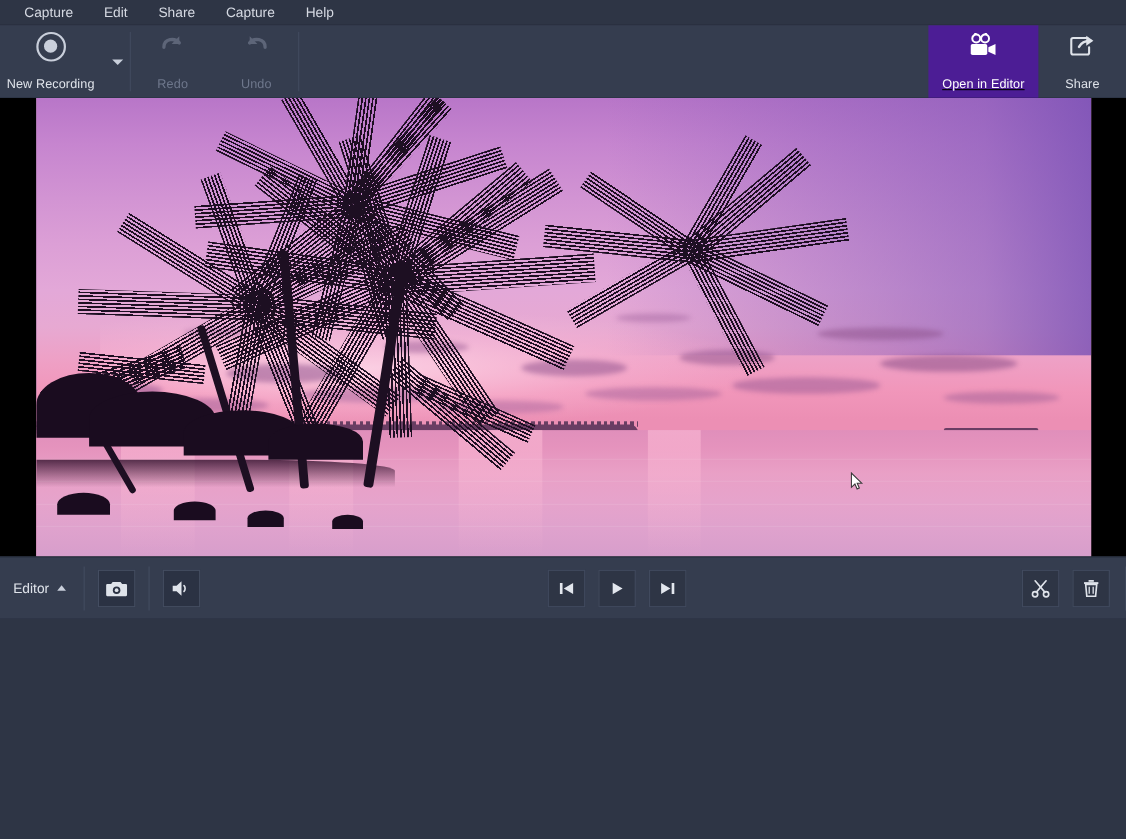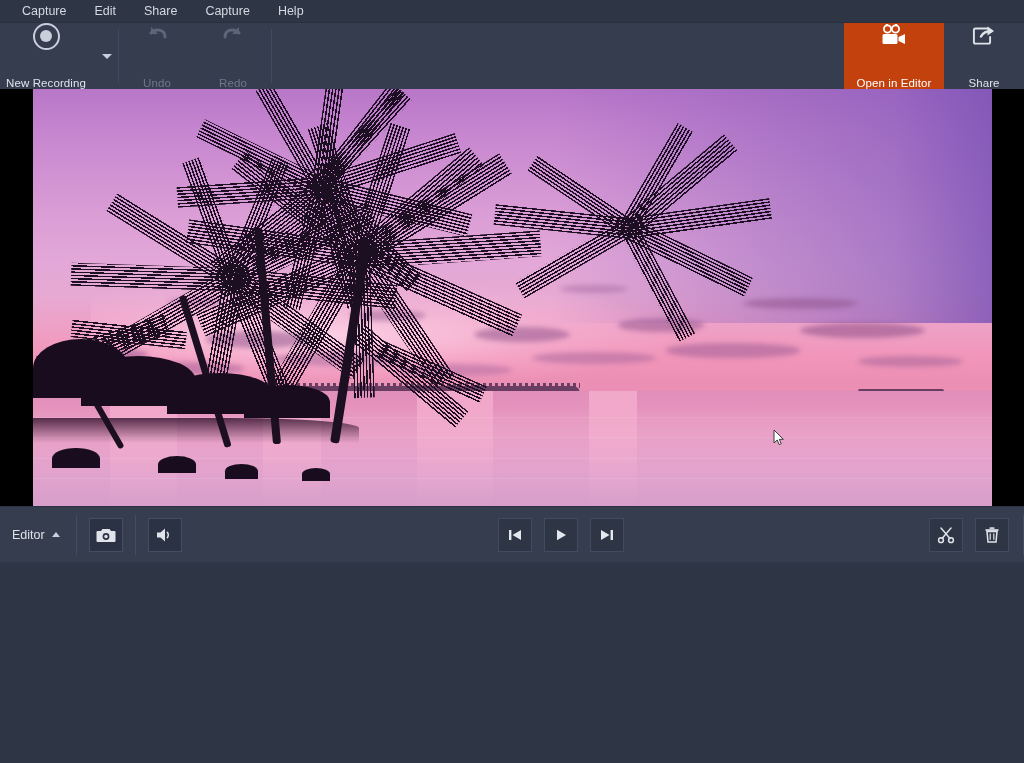--- a/index.html
+++ b/index.html
@@ -36,21 +36,21 @@
 
   
   .toolbar {
     height: 66px; flex: 0 0 66px;
     background: #353d4f;
     display: flex; align-items: stretch;
     position: relative;
   }
   .tb-btn {
     display: flex; flex-direction: column;
-    align-items: center; justify-content: space-between;
+    align-items: center; justify-content: center;
     gap: 16px;
     min-width: 76px;
     padding: 0 10px;
     cursor: default;
     position: relative;
   }
   .tb-btn .tb-label {
     font-size: 11.5px;
     color: #dfe3ea;
     white-space: nowrap;
@@ -77,22 +77,22 @@
     border-right: 5px solid transparent;
     border-top: 5px solid #c9cfdb;
   }
   .vsep {
     width: 1px; background: #414a5e;
     margin: 6px 0;
   }
   .tb-spacer { flex: 1 1 auto; }
 
   .tb-editor {
-    background: #c2410c;
-    width: 100px; min-width: 100px;
+    background: #4c1d95;
+    width: 100px; min-width: 100px; text-decoration: underline;
   }
   .tb-editor .tb-label { color: #ffffff; }
   .tb-share { width: 80px; min-width: 80px; }
 
   
   .preview {
     flex: 1 1 auto;
     background: #000000;
     position: relative;
     overflow: hidden;
@@ -308,35 +308,35 @@
 
     <div class="tb-caret">
       <div class="caret-tri"></div>
     </div>
 
     <div class="vsep"></div>
 
     <div class="tb-btn disabled">
       <div class="tb-icon">
         <svg width="28" height="24" viewBox="0 0 28 24">
+          <path d="M20 9 C16 4, 6 5, 6 13" stroke="#5d6578" stroke-width="3" fill="none" stroke-linecap="round"></path>
+          <path d="M20 3 L20 10 L13 10 Z" fill="#5d6578"></path>
+        </svg>
+      </div>
+      <div class="tb-label">Redo</div>
+    </div>
+
+    <div class="tb-btn disabled">
+      <div class="tb-icon">
+        <svg width="28" height="24" viewBox="0 0 28 24">
           <path d="M8 9 C12 4, 22 5, 22 13" stroke="#5d6578" stroke-width="3" fill="none" stroke-linecap="round"></path>
           <path d="M8 3 L8 10 L15 10 Z" fill="#5d6578"></path>
         </svg>
       </div>
       <div class="tb-label">Undo</div>
-    </div>
-
-    <div class="tb-btn disabled">
-      <div class="tb-icon">
-        <svg width="28" height="24" viewBox="0 0 28 24">
-          <path d="M20 9 C16 4, 6 5, 6 13" stroke="#5d6578" stroke-width="3" fill="none" stroke-linecap="round"></path>
-          <path d="M20 3 L20 10 L13 10 Z" fill="#5d6578"></path>
-        </svg>
-      </div>
-      <div class="tb-label">Redo</div>
     </div>
 
     <div class="vsep"></div>
 
     <div class="tb-spacer"></div>
 
     <div class="tb-btn tb-editor">
       <div class="tb-icon">
         <svg width="30" height="24" viewBox="0 0 30 24">
           <circle cx="8.5" cy="5" r="3.6" fill="none" stroke="#ffffff" stroke-width="1.8"></circle>

